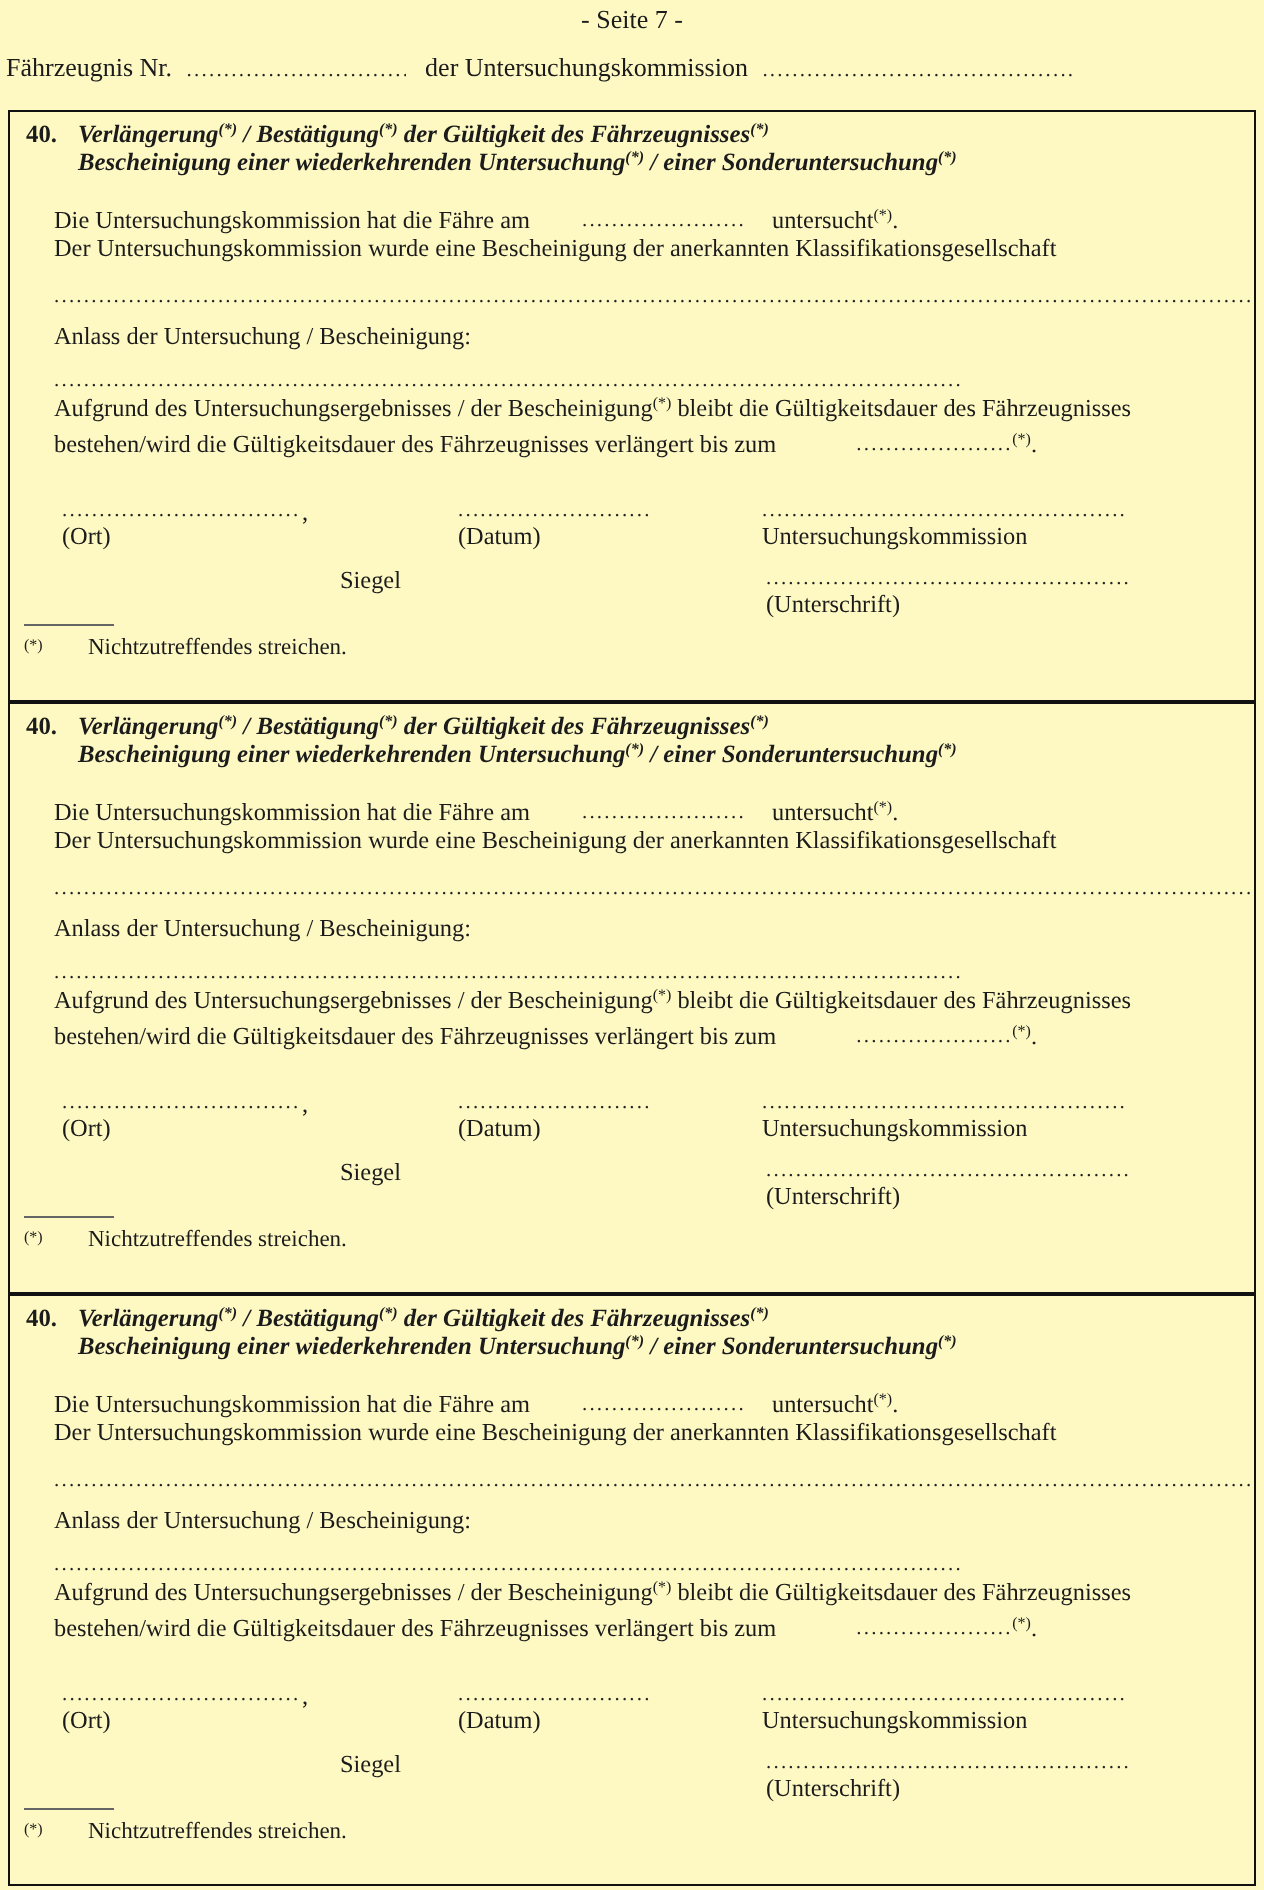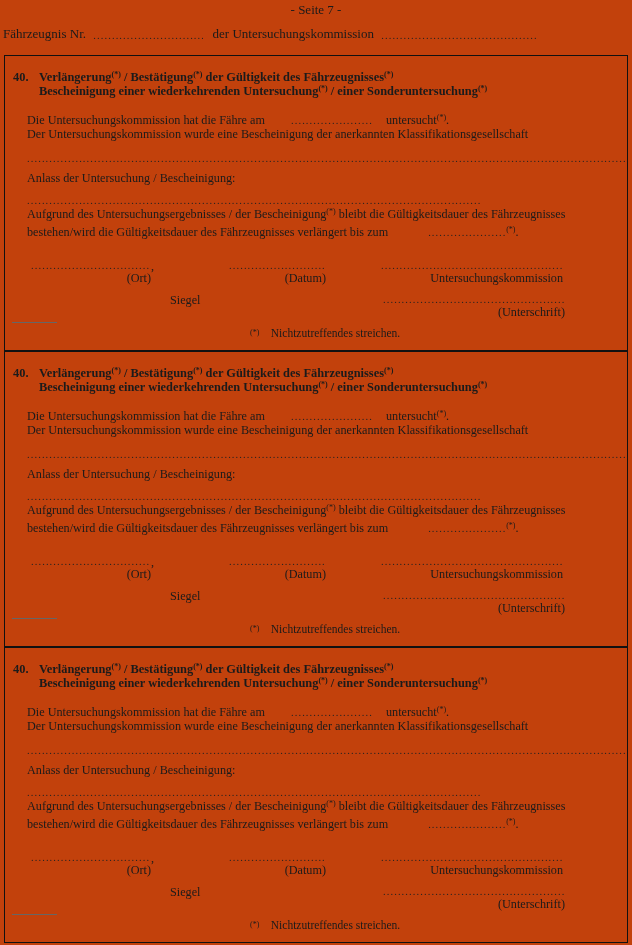--- a/index.html
+++ b/index.html
@@ -1,20 +1,20 @@
 <!DOCTYPE html>
 <html><head>
 <meta charset="utf-8">
 <style>
   html, body { margin: 0; padding: 0; background: #ffffff; }
   .page {
     position: relative;
     width: 632px;
     height: 945px;
-    background: #c2410c;
+    background: #fef9c3;
     color: #1b1b1b;
     font-family: "Liberation Serif", "DejaVu Serif", serif;
     font-size: 12.2px;
     line-height: 14px;
     overflow: hidden;
   }
   
   .page-num {
     margin-top: 2px;
     text-align: center;
@@ -29,26 +29,26 @@
   }
   .ml4  { margin-left: 4px; }
   .ml14 { margin-left: 6px; }
   
   .boxes { margin-top: 13px; }
   .box {
     box-sizing: border-box;
     margin: 0 4px;
     height: 296px;
     border: 1.5px solid #111;
-    padding-top: 14px;
+    padding-top: 4px;
     overflow: hidden;
   }
   .sec-title { display: flex; font-weight: bold; font-size: 12.4px; line-height: 14px; }
   .sec-num { margin-left: 8px; width: 26px; flex: 0 0 auto; }
-  .t-line { display: block; white-space: nowrap; }
+  .t-line { display: block; white-space: nowrap; font-style: italic; }
   .line { white-space: nowrap; }
   .ml22 { margin-left: 22px; }
   .mt15 { margin-top: 15px; }
   .mt10 { margin-top: 10px; }
   .mt6  { margin-top: 6px; }
   .mt4  { margin-top: 4px; }
   
   .dots {
     display: inline-block;
     overflow: hidden;
@@ -80,26 +80,26 @@
   .gap-l { margin-left: 26px; }
   .gap-r { margin-right: 13px; }
   .gap-zum { margin-left: 40px; }
   
   .sig-row { display: flex; margin-top: 20px; }
   .sig-col  { flex: 0 0 auto; text-align: center; }
   .sig-col1 { margin-left: 26px; width: 126px; text-align: left; }
   .sig-col2 { margin-left: 72px; width: 97px; }
   .sig-col3 { margin-left: 55px; width: 182px; }
   .sig-dots-line { height: 12px; line-height: 12px; white-space: nowrap; }
-  .sig-label { font-size: 12.2px; line-height: 13px; margin-top: 1px; text-align: right; }
+  .sig-label { font-size: 12.2px; line-height: 13px; margin-top: 1px; text-align: left; }
   .siegel-row { display: flex; margin-top: 8px; }
   .siegel-label { margin-left: 165px; }
   .unterschrift-col { margin-left: auto; margin-right: 62px; width: 182px; text-align: center; }
   
-  .fn { margin-top: 3px; text-align: center; }
+  .fn { margin-top: 3px; }
   .fn-rule { width: 45px; height: 0; border-top: 1px solid #666; margin: 0 0 3px 7px; }
   .fn-line { margin-left: 7px; font-size: 11.5px; line-height: 13px; white-space: nowrap; }
   .fn-marker { display: inline-block; width: 32px; font-size: 8px; vertical-align: 2px; letter-spacing: 0; }
   sup { font-size: 8px; line-height: 0; vertical-align: 4px; letter-spacing: 0; }
 </style>
 </head>
 <body>
 
 <div class="page">
 

